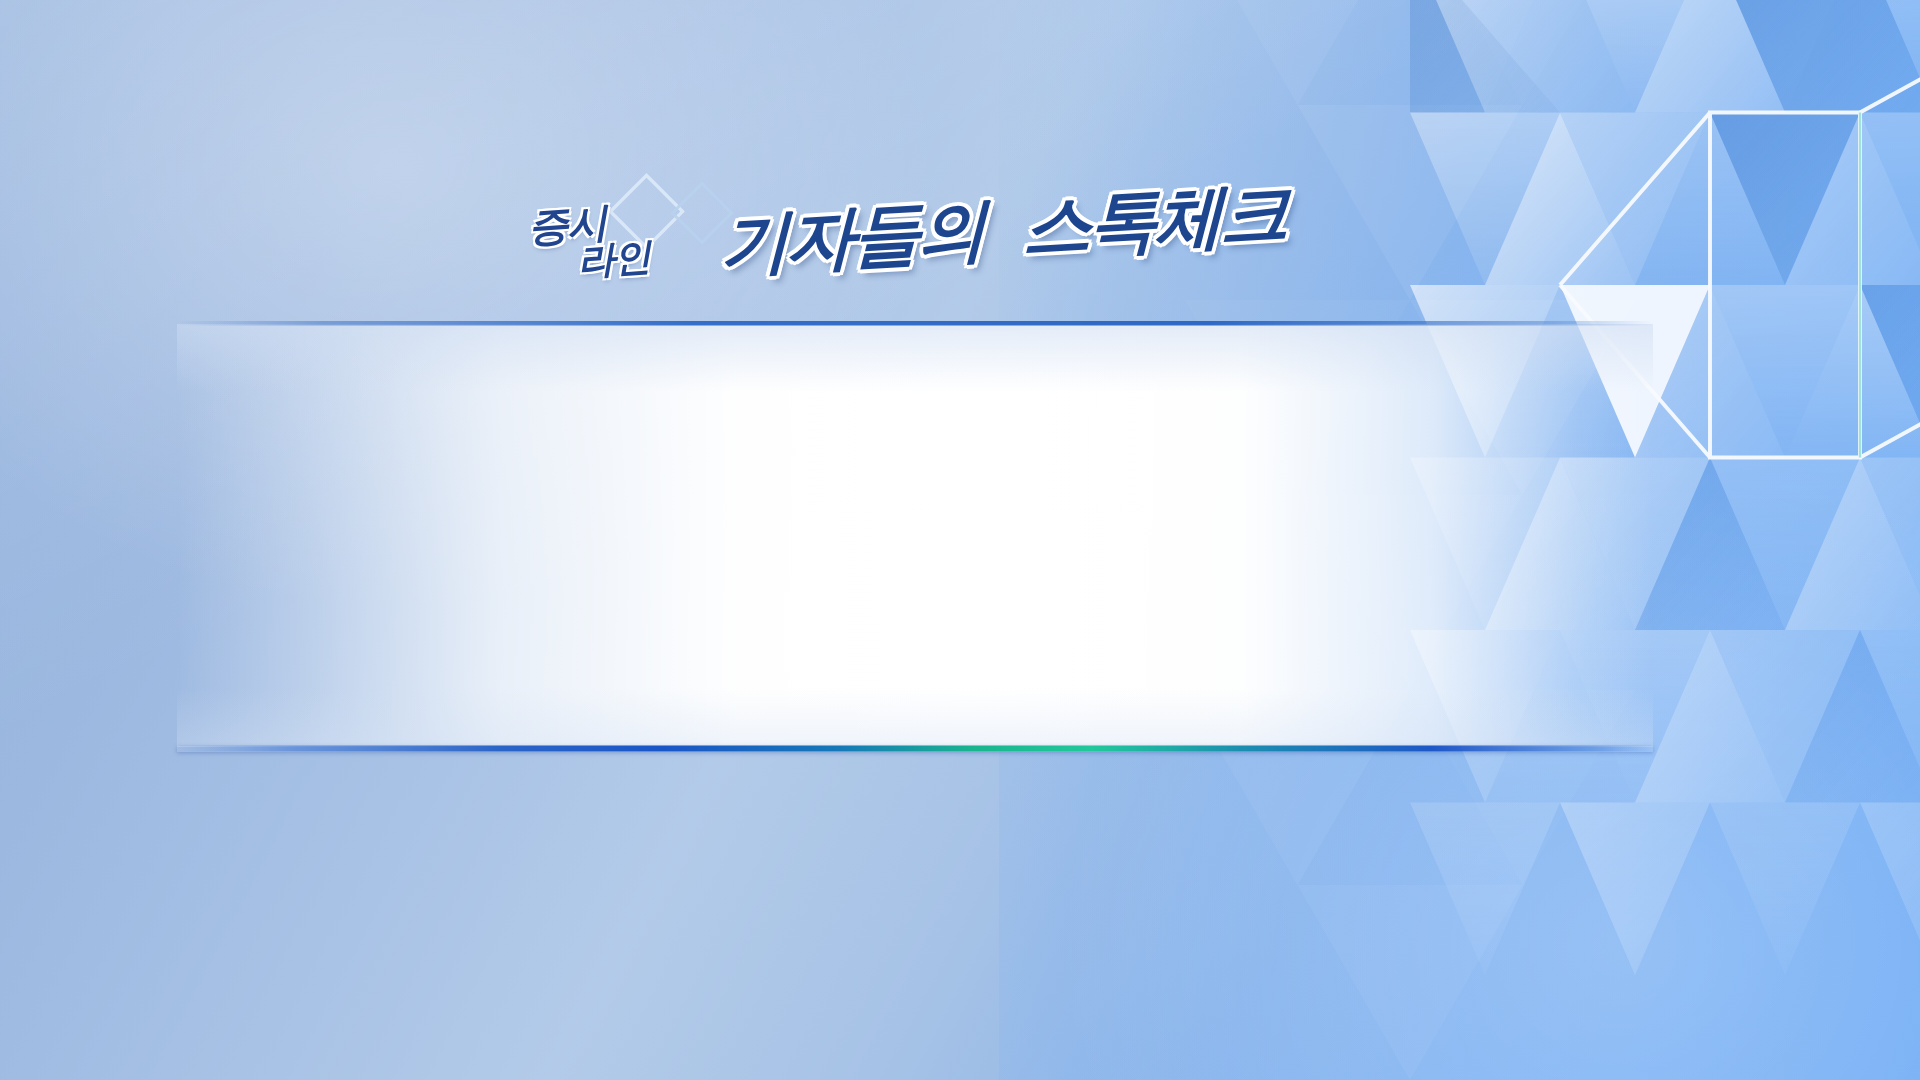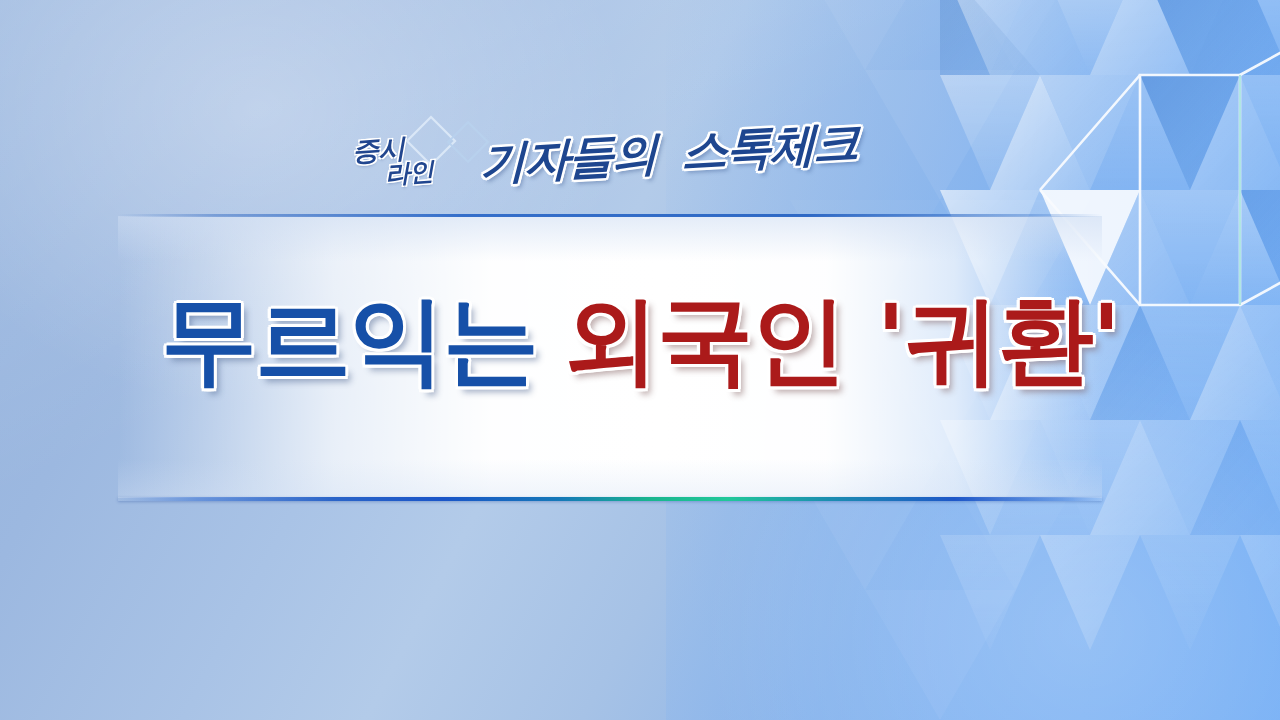--- a/index.html
+++ b/index.html
@@ -375,17 +375,14 @@
     </div>
   </div>
 
   <div class="title-panel">
     <div class="fill"></div>
     <div class="fill-v"></div>
     <div class="edge-top"></div>
     <div class="edge-bottom"></div>
   </div>
 
-  <div class="headline">
-    <span class="blue">무르익는</span><span class="gap"></span><span class="red">외국인 '귀환'</span>
-  </div>
 
 </div>
 
 </body></html>

